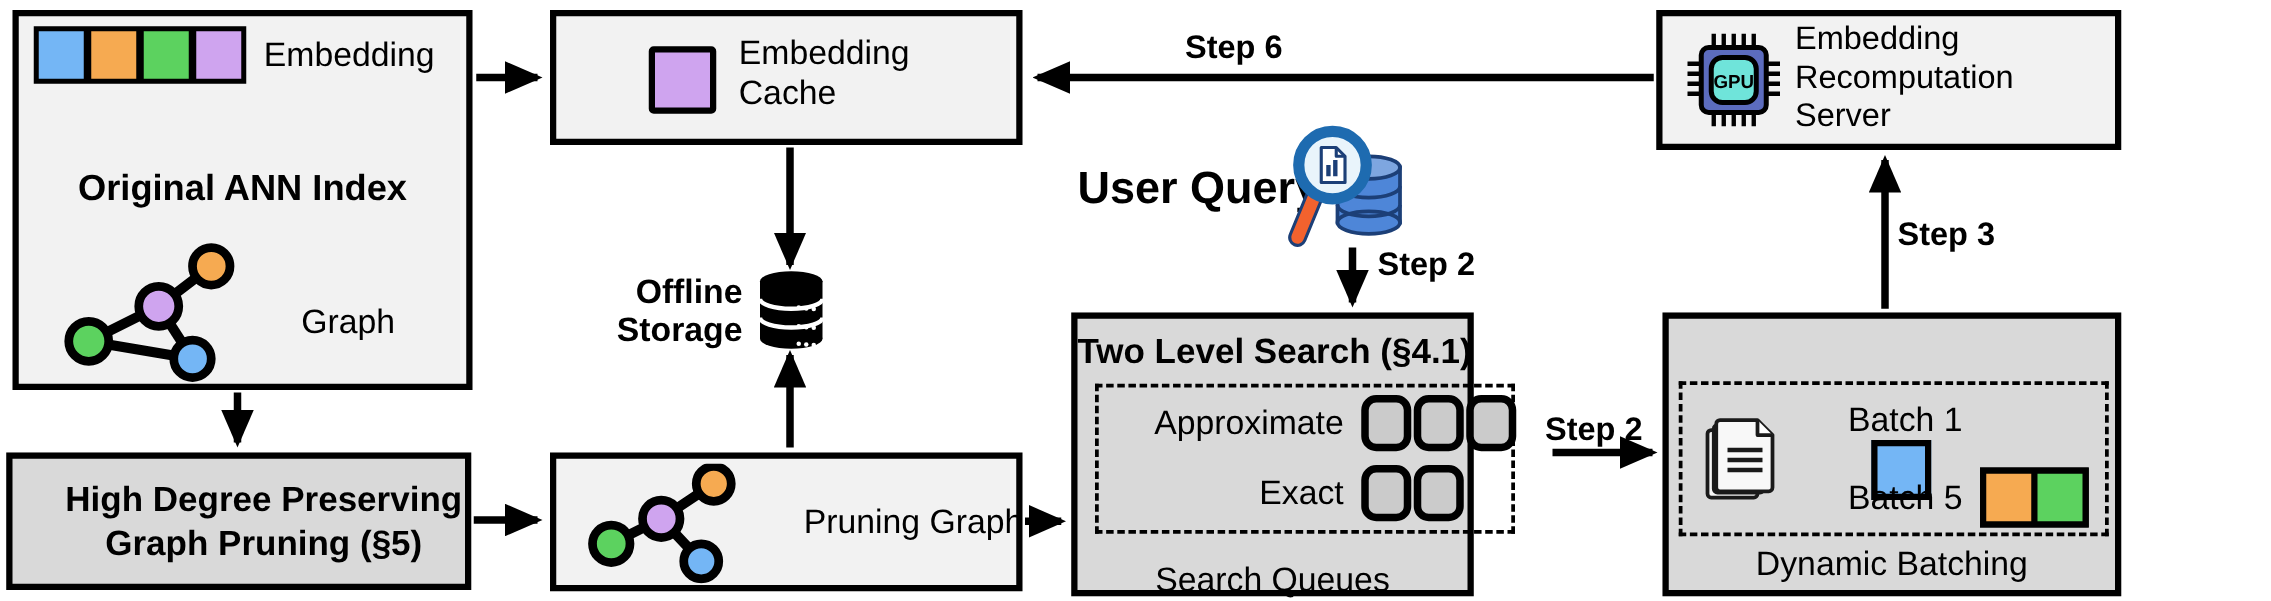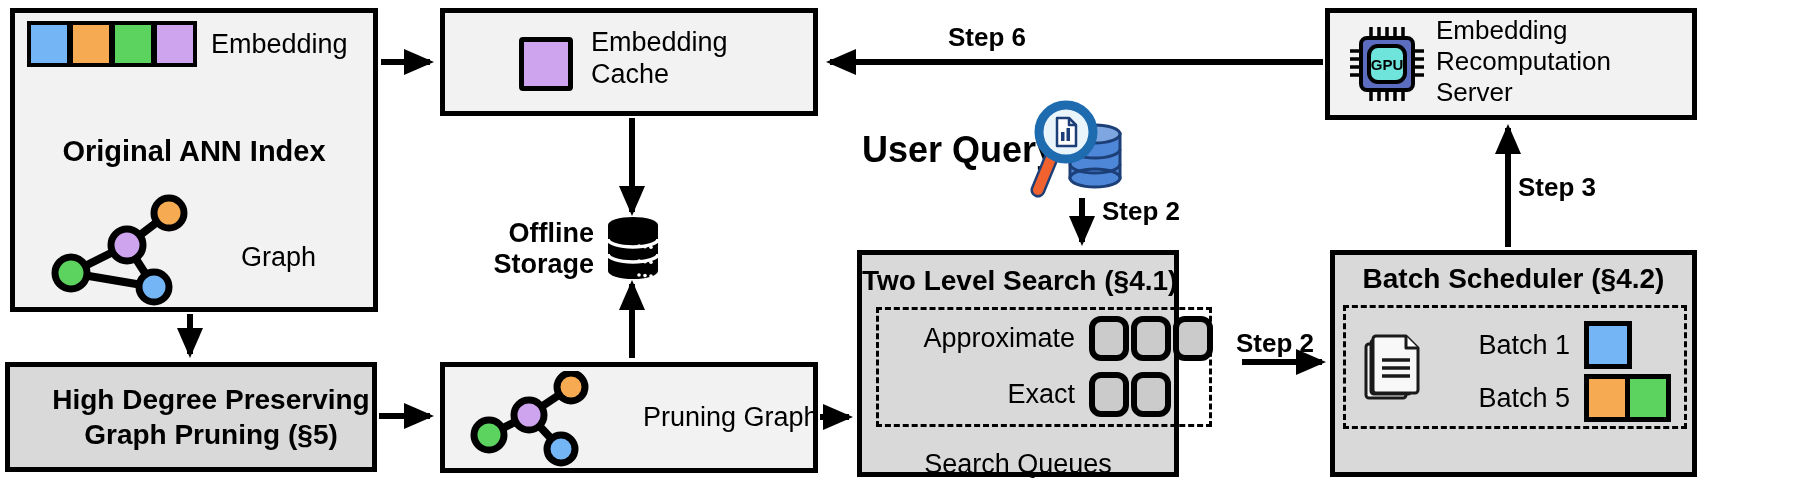--- a/index.html
+++ b/index.html
@@ -167,43 +167,43 @@
           <div class="qslot"></div>
           <div class="qslot"></div>
           <div class="qslot"></div>
         </div>
       </div>
     </div>
     <div class="abs lbl center" style="top:193px;">Search Queues</div>
   </div>
 
   <div class="box dark" style="left:1330px;top:250px;width:367px;height:227px;">
-    <div class="abs lbl bold center" style="top:8px;font-size:28px;">Batch Scheduler (§4.2)</div>
     <div class="dashed" style="left:8px;top:50px;width:344px;height:124px;">
       <svg class="abs" style="left:16px;top:24px;" width="64" height="74" viewBox="0 0 64 74">
         <rect x="4" y="12" width="40" height="54" rx="3" fill="#f4f4f4" stroke="#1a1a1a" stroke-width="3"></rect>
         <rect x="9" y="8" width="40" height="54" rx="3" fill="#f4f4f4" stroke="#1a1a1a" stroke-width="3"></rect>
         <path d="M14,4 h30 l12,12 v42 a3,3 0 0 1 -3,3 h-39 a3,3 0 0 1 -3,-3 v-51 a3,3 0 0 1 3,-3 z" fill="#f8f8f8" stroke="#1a1a1a" stroke-width="3" stroke-linejoin="round"></path>
         <path d="M44,4 v12 h12" fill="#fff" stroke="#1a1a1a" stroke-width="3" stroke-linejoin="round"></path>
         <line x1="20" y1="28" x2="48" y2="28" stroke="#1a1a1a" stroke-width="3.5"></line>
         <line x1="20" y1="36" x2="48" y2="36" stroke="#1a1a1a" stroke-width="3.5"></line>
         <line x1="20" y1="44" x2="48" y2="44" stroke="#1a1a1a" stroke-width="3.5"></line>
       </svg>
-      <div class="qrow" style="left:112px;top:13px;">
+      <div class="qrow" style="left:112px;top:13px;flex-direction:column;">
         <div class="qlabel" style="width:112px;">Batch 1</div>
         <div class="bsq" style="width:38px;height:38px;margin-left:14px;background:var(--blue);"></div>
       </div>
       <div class="qrow" style="left:112px;top:66px;">
         <div class="qlabel" style="width:112px;">Batch 5</div>
         <div class="bpair" style="margin-left:14px;">
           <div class="psq" style="background:var(--orange);"></div>
           <div class="psq" style="background:var(--green);"></div>
         </div>
       </div>
     </div>
+    <div class="abs lbl center" style="top:180px;">Dynamic Batching</div>
   </div>
 
   <div class="box dark" style="left:5px;top:362px;width:372px;height:110px;display:flex;align-items:center;justify-content:center;padding-left:40px;">
     <div class="lbl bold pre" style="text-align:center;font-size:28px;line-height:35px;">High Degree Preserving
 Graph Pruning (§5)</div>
   </div>
 
   <div class="box light" style="left:440px;top:362px;width:378px;height:111px;">
     <svg class="abs" style="left:22px;top:4px;" width="150" height="96" viewBox="0 0 150 96">
       <g stroke="#000" stroke-width="8" stroke-linecap="round">

